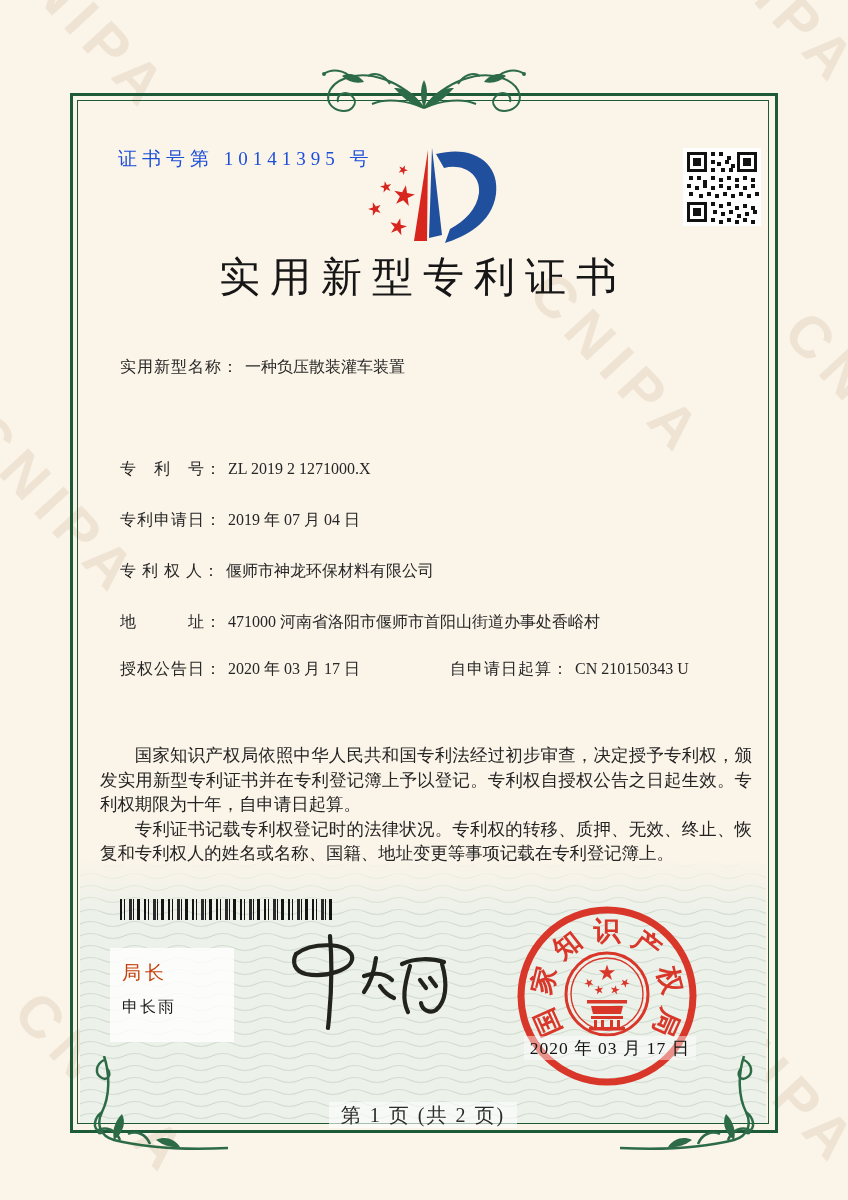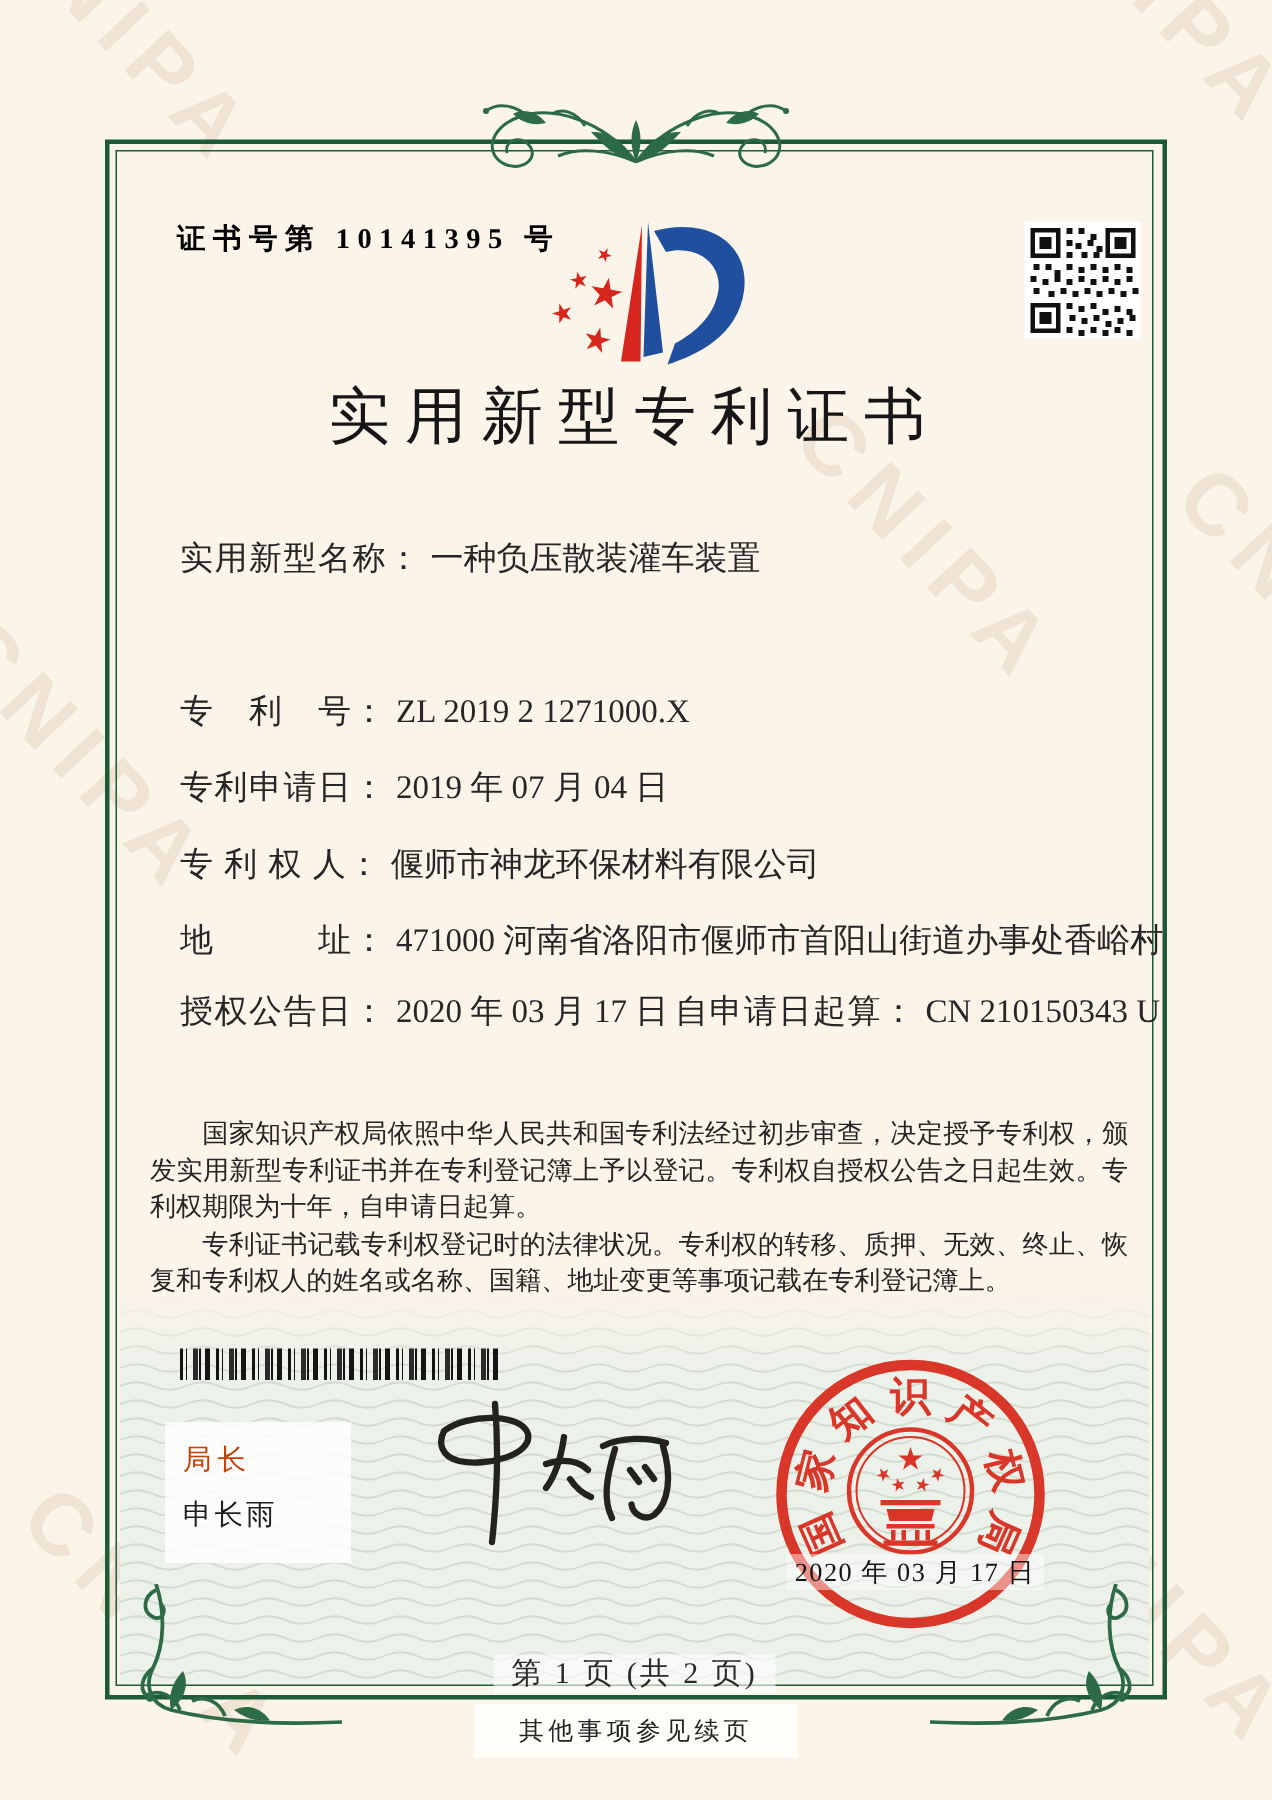--- a/index.html
+++ b/index.html
@@ -9,41 +9,41 @@
   .wm{position:absolute;font-family:"Liberation Sans","DejaVu Sans",sans-serif;font-weight:bold;
       font-size:58px;letter-spacing:10px;color:rgba(186,150,110,0.18);transform:rotate(47deg);
       white-space:nowrap;pointer-events:none;}
   
   .b-outer{position:absolute;left:70px;top:93px;width:702px;height:1034px;border:3px solid #1c5a38;}
   .b-inner{position:absolute;left:77px;top:100px;width:690px;height:1022px;border:1px solid #1c5a38;}
   
   .waveband{position:absolute;left:80px;top:858px;width:686px;height:266px;}
   .wavefade{position:absolute;left:80px;top:858px;width:686px;height:56px;
             background:linear-gradient(#fbf4e9,rgba(251,244,233,0));}
-  .certno{position:absolute;left:118px;top:146px;font-size:19px;letter-spacing:5px;color:#000000;font-weight:bold;}
+  .certno{position:absolute;left:118px;top:146px;font-size:19px;letter-spacing:5px;color:#1d4ed8;}
   .logo{position:absolute;left:352px;top:138px;}
   .qr{position:absolute;left:683px;top:148px;}
   .title{position:absolute;left:70px;top:250px;width:706px;text-align:center;font-size:41px;
          font-weight:normal;letter-spacing:10px;color:#161616;}
-  .frow{position:absolute;left:120px;font-size:22px;white-space:nowrap;color:#262626;}
+  .frow{position:absolute;left:120px;font-size:16px;white-space:nowrap;color:#262626;}
   .frow .flabel{letter-spacing:1px;}
   .frow .fvalue{margin-left:6px;}
   .bodytext{position:absolute;left:100px;top:699px;width:652px;margin-top:44px;}
   .bodytext p{margin:0;font-size:17.4px;line-height:24.6px;text-indent:2em;color:#242424;
               text-align:justify;}
   .barcode{position:absolute;left:120px;top:899px;width:216px;height:21px;
     background:repeating-linear-gradient(90deg,
       #141414 0 2px,rgba(0,0,0,0) 2px 4px,
       #141414 4px 5px,rgba(0,0,0,0) 5px 9px,
       #2a2a2a 9px 12px,rgba(0,0,0,0) 12px 13px,
       #141414 13px 14px,rgba(0,0,0,0) 14px 17px,
       #141414 17px 20px,rgba(0,0,0,0) 20px 24px);}
   .dirbox{position:absolute;left:110px;top:948px;width:124px;height:94px;background:rgba(255,255,255,0.82);}
   .dirtitle{position:absolute;left:122px;top:960px;font-size:19px;letter-spacing:4px;color:#c2410c;}
-  .dirname{position:absolute;left:122px;top:997px;font-size:19px;letter-spacing:2px;color:#1d1d1d;}
+  .dirname{position:absolute;left:122px;top:997px;font-size:16px;letter-spacing:2px;color:#1d1d1d;}
   .sig{position:absolute;left:252px;top:930px;}
   .seal{position:absolute;left:511px;top:900px;opacity:0.93;}
   .sealdate{position:absolute;left:524px;top:1036px;width:172px;text-align:center;font-size:17.5px;
             letter-spacing:1px;color:#141414;background:rgba(255,255,255,0.45);}
   .pagenum{position:absolute;left:70px;top:1102px;width:706px;text-align:center;font-size:20px;
            letter-spacing:2px;color:#2a2a2a;}
   .pagenum span{background:rgba(255,255,255,0.6);padding:2px 12px;}
   .note{position:absolute;left:424px;top:1136px;transform:translateX(-50%);background:#fffef9;
         padding:7px 30px;font-size:16.5px;letter-spacing:3px;color:#222;white-space:nowrap;}
   .orn-top{position:absolute;left:294px;top:62px;}
@@ -304,15 +304,14 @@
           <rect x="99" y="120" width="3" height="7"></rect>
             <rect x="106" y="120" width="3" height="7"></rect>
           <rect x="78" y="127" width="36" height="3.5"></rect>
         </g>
       </g>
     </svg>
   </div>
   <div class="sealdate">2020 年 03 月 17 日</div>
 
   <div class="pagenum"><span>第 1 页 (共 2 页)</span></div>
-  <div class="note">其他事项参见续页</div>
 
 </div>
 
 </body></html>

